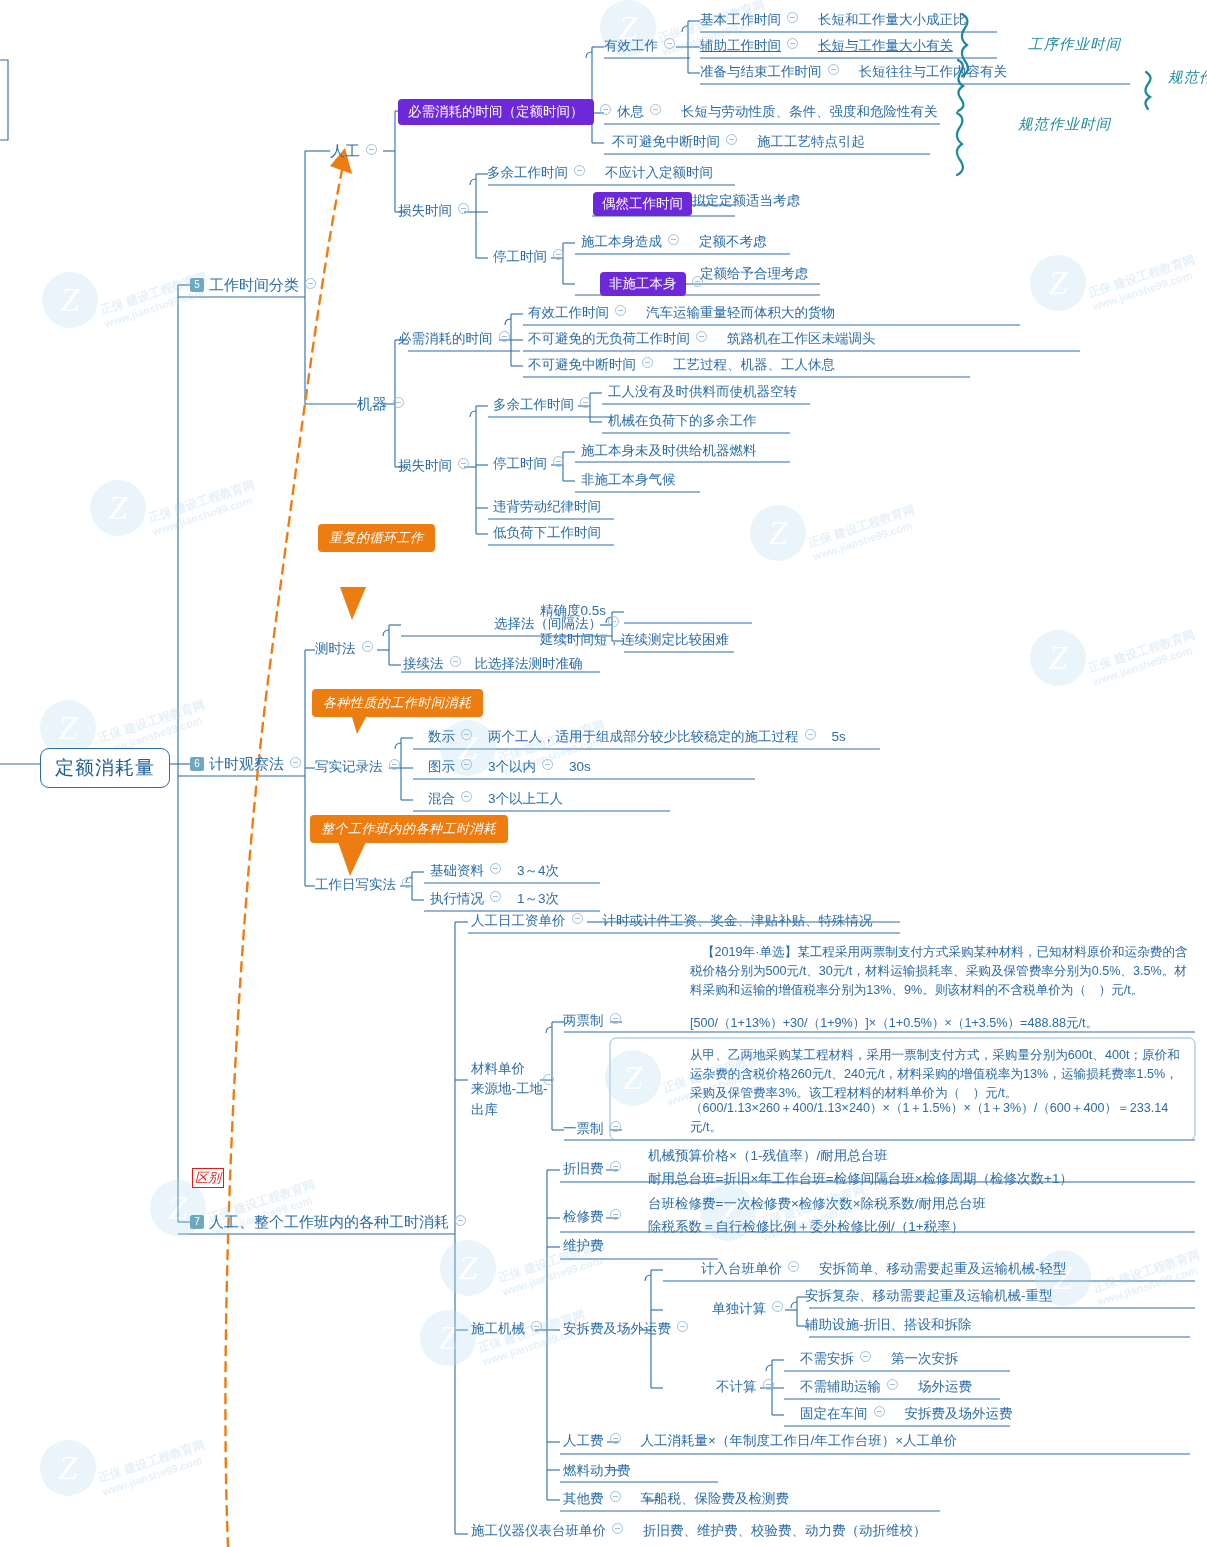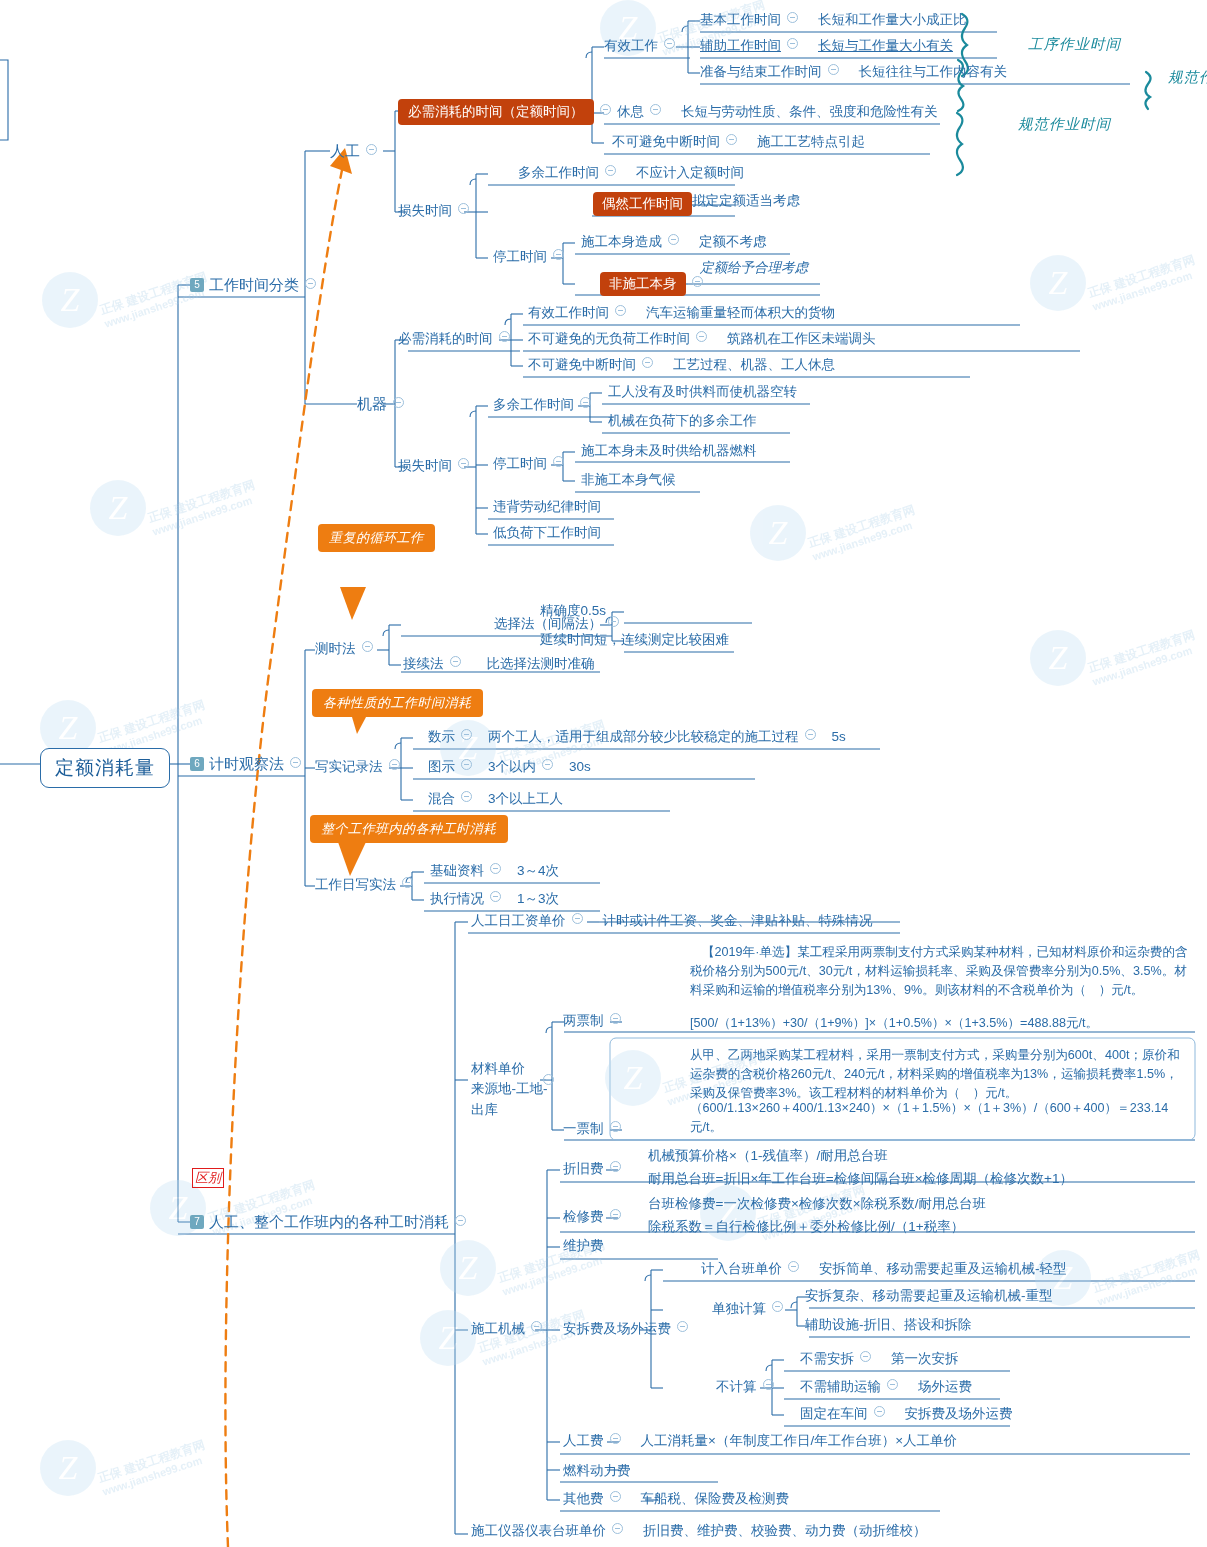--- a/index.html
+++ b/index.html
@@ -42,21 +42,21 @@
     border:1px solid #9dc0dc; position:relative; vertical-align:1px;
     margin:0 6px;
   }
   .tog::after {
     content:""; position:absolute; left:2px; top:4px; width:5px; height:1px;
     background:#9dc0dc;
   }
 
   
   .chip {
-    background:#c2410c; color:#fff; border-radius:4px;
+    background:#6d28d9; color:#fff; border-radius:4px;
     padding:3px 9px; display:inline-block; font-size:13.5px;
   }
   .chip.big { font-size:13.5px; padding:4px 10px; }
 
   
   .callout {
     background:#ee7d11; color:#fff; font-style:italic;
     font-size:13px; padding:5px 11px; border-radius:4px;
     display:inline-block; letter-spacing:.5px;
   }
@@ -438,38 +438,38 @@
     <span data-name="node-unavoidable-interrupt-label">不可避免中断时间</span><span class="tog" data-name="collapse-toggle"></span><span style="margin-left:14px" data-name="node-unavoidable-interrupt-desc">施工工艺特点引起</span>
   </div>
 
   <div class="node teal" style="left:1028px;top:27px;margin-top:8px;" data-name="brace-label-process-work-time">工序作业时间</div>
   <div class="node teal" style="left:1168px;top:68px;" data-name="brace-label-standard-work-time-1">规范作业时间</div>
   <div class="node teal" style="left:1018px;top:115px;" data-name="brace-label-standard-work-time-2">规范作业时间</div>
 
   <div class="node" style="left:398px;top:202px;" data-name="node-labor-loss-time">
     <span data-name="node-labor-loss-time-label">损失时间</span><span class="tog" data-name="collapse-toggle"></span>
   </div>
-  <div class="node" style="left:518px;top:164px;" data-name="node-labor-extra-work-time">
+  <div class="node" style="left:487px;top:164px;" data-name="node-labor-extra-work-time">
     <span data-name="node-labor-extra-work-time-label">多余工作时间</span><span class="tog" data-name="collapse-toggle"></span><span style="margin-left:14px" data-name="node-labor-extra-work-time-desc">不应计入定额时间</span>
   </div>
   <div class="node" style="left:593px;top:192px;" data-name="node-occasional-work-time">
     <span class="chip" data-name="node-occasional-work-time-chip">偶然工作时间</span><span class="tog" data-name="collapse-toggle"></span>
   </div>
   <div class="node" style="left:660px;top:192px;margin-left:32px;" data-name="node-occasional-work-time-desc">拟定定额适当考虑</div>
 
   <div class="node" style="left:493px;top:248px;" data-name="node-labor-stop-time">
     <span data-name="node-labor-stop-time-label">停工时间</span><span class="tog" data-name="collapse-toggle"></span>
   </div>
   <div class="node" style="left:581px;top:233px;" data-name="node-self-construction-cause">
     <span data-name="node-self-construction-cause-label">施工本身造成</span><span class="tog" data-name="collapse-toggle"></span><span style="margin-left:14px" data-name="node-self-construction-cause-desc">定额不考虑</span>
   </div>
   <div class="node" style="left:600px;top:272px;" data-name="node-non-self-construction">
     <span class="chip" data-name="node-non-self-construction-chip">非施工本身</span><span class="tog" data-name="collapse-toggle"></span>
   </div>
-  <div class="node" style="left:700px;top:259px;font-style:italic;" data-name="node-non-self-construction-desc">定额给予合理考虑</div>
+  <div class="node" style="left:700px;top:265px;" data-name="node-non-self-construction-desc">定额给予合理考虑</div>
 
   <div class="node" style="left:398px;top:330px;" data-name="node-machine-required-time">
     <span data-name="node-machine-required-time-label">必需消耗的时间</span><span class="tog" data-name="collapse-toggle"></span>
   </div>
   <div class="node" style="left:528px;top:304px;" data-name="node-machine-effective-time">
     <span data-name="node-machine-effective-time-label">有效工作时间</span><span class="tog" data-name="collapse-toggle"></span><span style="margin-left:14px" data-name="node-machine-effective-time-desc">汽车运输重量轻而体积大的货物</span>
   </div>
   <div class="node" style="left:528px;top:330px;" data-name="node-machine-noload-time">
     <span data-name="node-machine-noload-time-label">不可避免的无负荷工作时间</span><span class="tog" data-name="collapse-toggle"></span><span style="margin-left:14px" data-name="node-machine-noload-time-desc">筑路机在工作区未端调头</span>
   </div>
@@ -507,21 +507,21 @@
 
   <div class="node" style="left:315px;top:640px;" data-name="node-timing-method">
     <span data-name="node-timing-method-label">测时法</span><span class="tog" data-name="collapse-toggle"></span>
   </div>
   <div class="node" style="left:494px;top:615px;" data-name="node-selection-method">
     <span data-name="node-selection-method-label">选择法（间隔法）</span><span class="tog" data-name="collapse-toggle"></span>
   </div>
   <div class="node" style="left:540px;top:602px;" data-name="node-accuracy-05s">精确度0.5s</div>
   <div class="node" style="left:540px;top:631px;" data-name="node-short-duration-hard-measure">延续时间短，连续测定比较困难</div>
   <div class="node" style="left:403px;top:655px;" data-name="node-continuation-method">
-    <span data-name="node-continuation-method-label">接续法</span><span class="tog" data-name="collapse-toggle"></span><span style="margin-left:20px" data-name="node-continuation-method-desc">比选择法测时准确</span>
+    <span data-name="node-continuation-method-label">接续法</span><span class="tog" data-name="collapse-toggle"></span><span style="margin-left:8px" data-name="node-continuation-method-desc">比选择法测时准确</span>
   </div>
 
   <div class="node" style="left:315px;top:758px;" data-name="node-realistic-record-method">
     <span data-name="node-realistic-record-method-label">写实记录法</span><span class="tog" data-name="collapse-toggle"></span>
   </div>
   <div class="node" style="left:428px;top:728px;" data-name="node-numeric-display">
     <span data-name="node-numeric-display-label">数示</span><span class="tog" data-name="collapse-toggle"></span><span style="margin-left:10px" data-name="node-numeric-display-desc">两个工人，适用于组成部分较少比较稳定的施工过程</span><span class="tog" data-name="collapse-toggle"></span><span style="margin-left:10px" data-name="node-numeric-display-extra">5s</span>
   </div>
   <div class="node" style="left:428px;top:758px;" data-name="node-graphic-display">
     <span data-name="node-graphic-display-label">图示</span><span class="tog" data-name="collapse-toggle"></span><span style="margin-left:10px" data-name="node-graphic-display-desc">3个以内</span><span class="tog" data-name="collapse-toggle"></span><span style="margin-left:10px" data-name="node-graphic-display-extra">30s</span>

